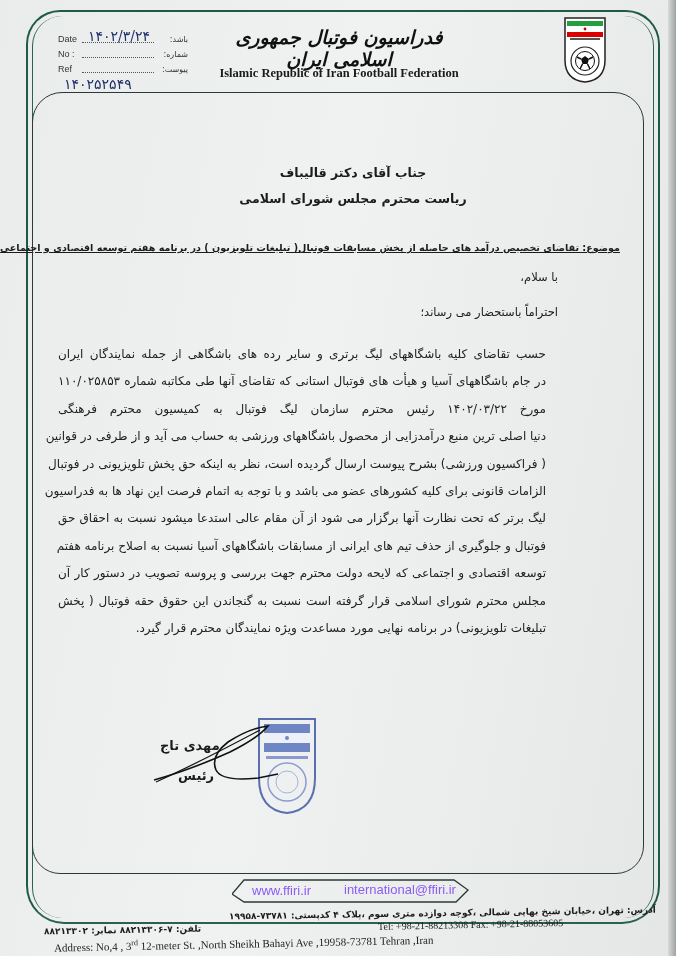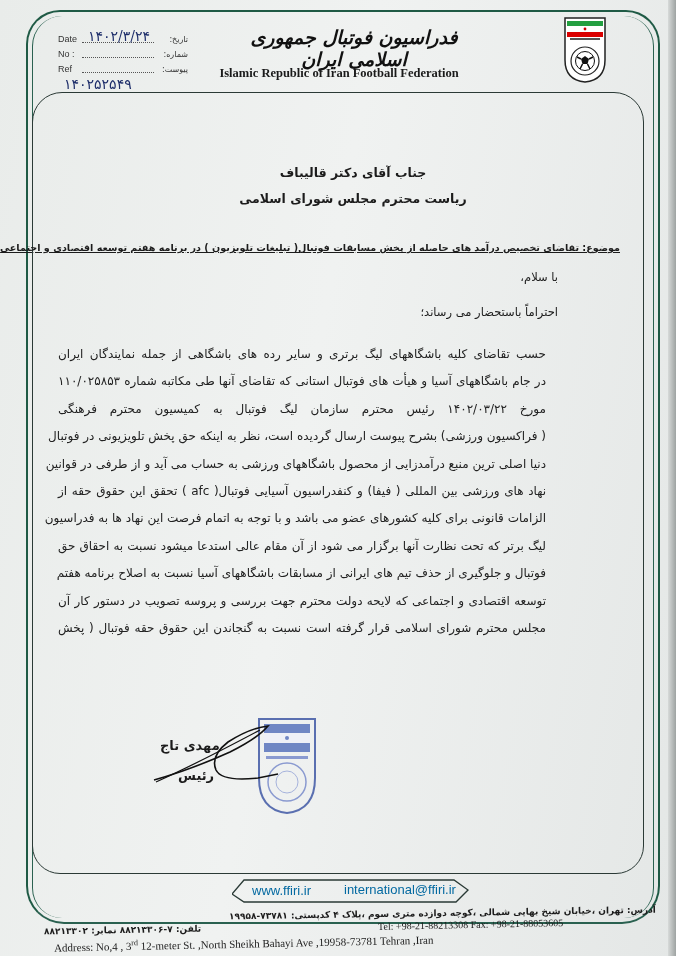--- a/index.html
+++ b/index.html
@@ -33,21 +33,21 @@
   .hdr-meta { position:absolute; left:58px; top:32px; width:130px; font-size:9px; color:#333; }
   .hdr-meta .row { position:relative; height:15px; line-height:15px; }
   .hdr-meta .en { position:absolute; left:0; top:0; font-family:"Liberation Sans", sans-serif; }
   .hdr-meta .fa { position:absolute; right:0; top:0; font-size:8px; direction:rtl; }
   .hdr-meta .dots { position:absolute; left:24px; right:34px; top:10px; border-bottom:1px dotted #555; }
   .hw { font-family:"DejaVu Serif", serif; color:#1e2e6a; }
   .hw-date { position:absolute; left:88px; top:28px; font-size:14px; letter-spacing:1px; }
   .hw-ref { position:absolute; left:64px; top:76px; font-size:14px; letter-spacing:1px; }
 
   .org-fa {
-    position:absolute; left:223px; top:26px; width:262px; text-align:center;
+    position:absolute; left:208px; top:26px; width:262px; text-align:center;
     font-family:"DejaVu Serif", serif; font-size:19px; font-weight:bold; font-style:italic;
     direction:rtl; color:#111;
   }
   .org-en {
     position:absolute; left:208px; top:66px; width:262px; text-align:center;
     font-family:"Liberation Serif", serif; font-weight:bold; font-size:12.5px; color:#1a1a1a;
   }
   .logo { position:absolute; left:563px; top:16px; width:44px; height:68px; }
 
   
@@ -68,21 +68,21 @@
 
   
   .sig-name { position:absolute; left:160px; top:738px; font-weight:bold; font-size:13px; direction:rtl; }
   .sig-title { position:absolute; left:178px; top:768px; font-weight:bold; font-size:13px; direction:rtl; }
   .stamp { position:absolute; left:256px; top:716px; width:62px; height:100px; }
   .signature { position:absolute; left:150px; top:712px; width:130px; height:78px; }
 
   
   .web-tab {
     position:absolute; left:232px; top:878px; width:238px; height:26px;
-    font-family:"Liberation Sans", sans-serif; font-size:13px; color:#0369a1;
+    font-family:"Liberation Sans", sans-serif; font-size:13px; color:#8b5cf6;
   }
   .web-tab svg { position:absolute; left:0; top:0; }
   .web-tab .www { position:absolute; left:20px; top:5px; }
   .web-tab .mail { position:absolute; left:112px; top:4px;text-align:right; }
   .addr-fa {
     position:absolute; right:20px; top:908px; font-size:9px; direction:rtl; font-weight:bold;
     transform:rotate(-0.9deg); white-space:nowrap;
   }
   .addr-fa2 {
     position:absolute; left:44px; top:925px; font-size:9px; font-weight:bold; white-space:nowrap;
@@ -106,21 +106,21 @@
 
 <div class="outer-frame">
   <div class="inner-line"></div>
 </div>
 <div class="body-frame"></div>
 
 <div class="hdr-meta">
   <div class="row">
     <span class="en">Date</span>
     <span class="dots"></span>
-    <span class="fa">تاریخ:</span>
+    <span class="fa">باشد:</span>
   </div>
   <div class="row">
     <span class="en"><span>No</span> :</span>
     <span class="dots"></span>
     <span class="fa">شماره:</span>
   </div>
   <div class="row">
     <span class="en">Ref</span>
     <span class="dots"></span>
     <span class="fa">پیوست:</span>
@@ -151,28 +151,28 @@
 </div>
 
 <div class="subject">موضوع: تقاضای تخصیص درآمد های حاصله از پخش مسابقات فوتبال( تبلیغات تلویزیون ) در برنامه هفتم توسعه اقتصادی و اجتماعی</div>
 <div class="greet">با سلام،</div>
 <div class="respect">احتراماً باستحضار می رساند؛</div>
 
 <div class="para">
   <span>حسب تقاضای کلیه باشگاههای لیگ برتری و سایر رده های باشگاهی از جمله نمایندگان ایران</span>
   <span>در جام باشگاههای آسیا و هیأت های فوتبال استانی که تقاضای آنها طی مکاتبه شماره ۱۱۰/۰۲۵۸۵۳</span>
   <span>مورخ ۱۴۰۲/۰۳/۲۲ رئیس محترم سازمان لیگ فوتبال به کمیسیون محترم فرهنگی</span>
+  <span>دنیا اصلی ترین منبع درآمدزایی از محصول باشگاههای ورزشی به حساب می آید و از طرفی در قوانین</span>
   <span>( فراکسیون ورزشی) بشرح پیوست ارسال گردیده است، نظر به اینکه حق پخش تلویزیونی در فوتبال</span>
-  <span>دنیا اصلی ترین منبع درآمدزایی از محصول باشگاههای ورزشی به حساب می آید و از طرفی در قوانین</span>
-  <span>نهاد های ورزشی بین المللی ( فیفا) و کنفدراسیون آسیایی فوتبال( afc ) تحقق این حقوق حقه از</span>
   <span>الزامات قانونی برای کلیه کشورهای عضو می باشد و با توجه به اتمام فرصت این نهاد ها به فدراسیون</span>
   <span>لیگ برتر که تحت نظارت آنها برگزار می شود از آن مقام عالی استدعا میشود نسبت به احقاق حق</span>
   <span>فوتبال و جلوگیری از حذف تیم های ایرانی از مسابقات باشگاههای آسیا نسبت به اصلاح برنامه هفتم</span>
   <span>توسعه اقتصادی و اجتماعی که لایحه دولت محترم جهت بررسی و پروسه تصویب در دستور کار آن</span>
   <span>مجلس محترم شورای اسلامی قرار گرفته است نسبت به گنجاندن این حقوق حقه فوتبال ( پخش</span>
+  <span class="last">تبلیغات تلویزیونی) در برنامه نهایی مورد مساعدت ویژه نمایندگان محترم قرار گیرد.</span>
 </div>
 
 <svg class="stamp" viewBox="0 0 62 100">
   <path d="M3 3 H59 V62 Q59 94 31 97 Q3 94 3 62 Z" fill="none" stroke="#5a6fb0" stroke-width="2"></path>
   <rect x="8" y="8" width="46" height="9" fill="#6f86c4"></rect>
   <rect x="8" y="17" width="46" height="10" fill="#eef0f7"></rect>
   <circle cx="31" cy="22" r="2" fill="#6f86c4"></circle>
   <rect x="8" y="27" width="46" height="9" fill="#6f86c4"></rect>
   <rect x="10" y="40" width="42" height="3" fill="#8a9ad0"></rect>
   <circle cx="31" cy="66" r="19" fill="none" stroke="#8a9ad0" stroke-width="1.5"></circle>

